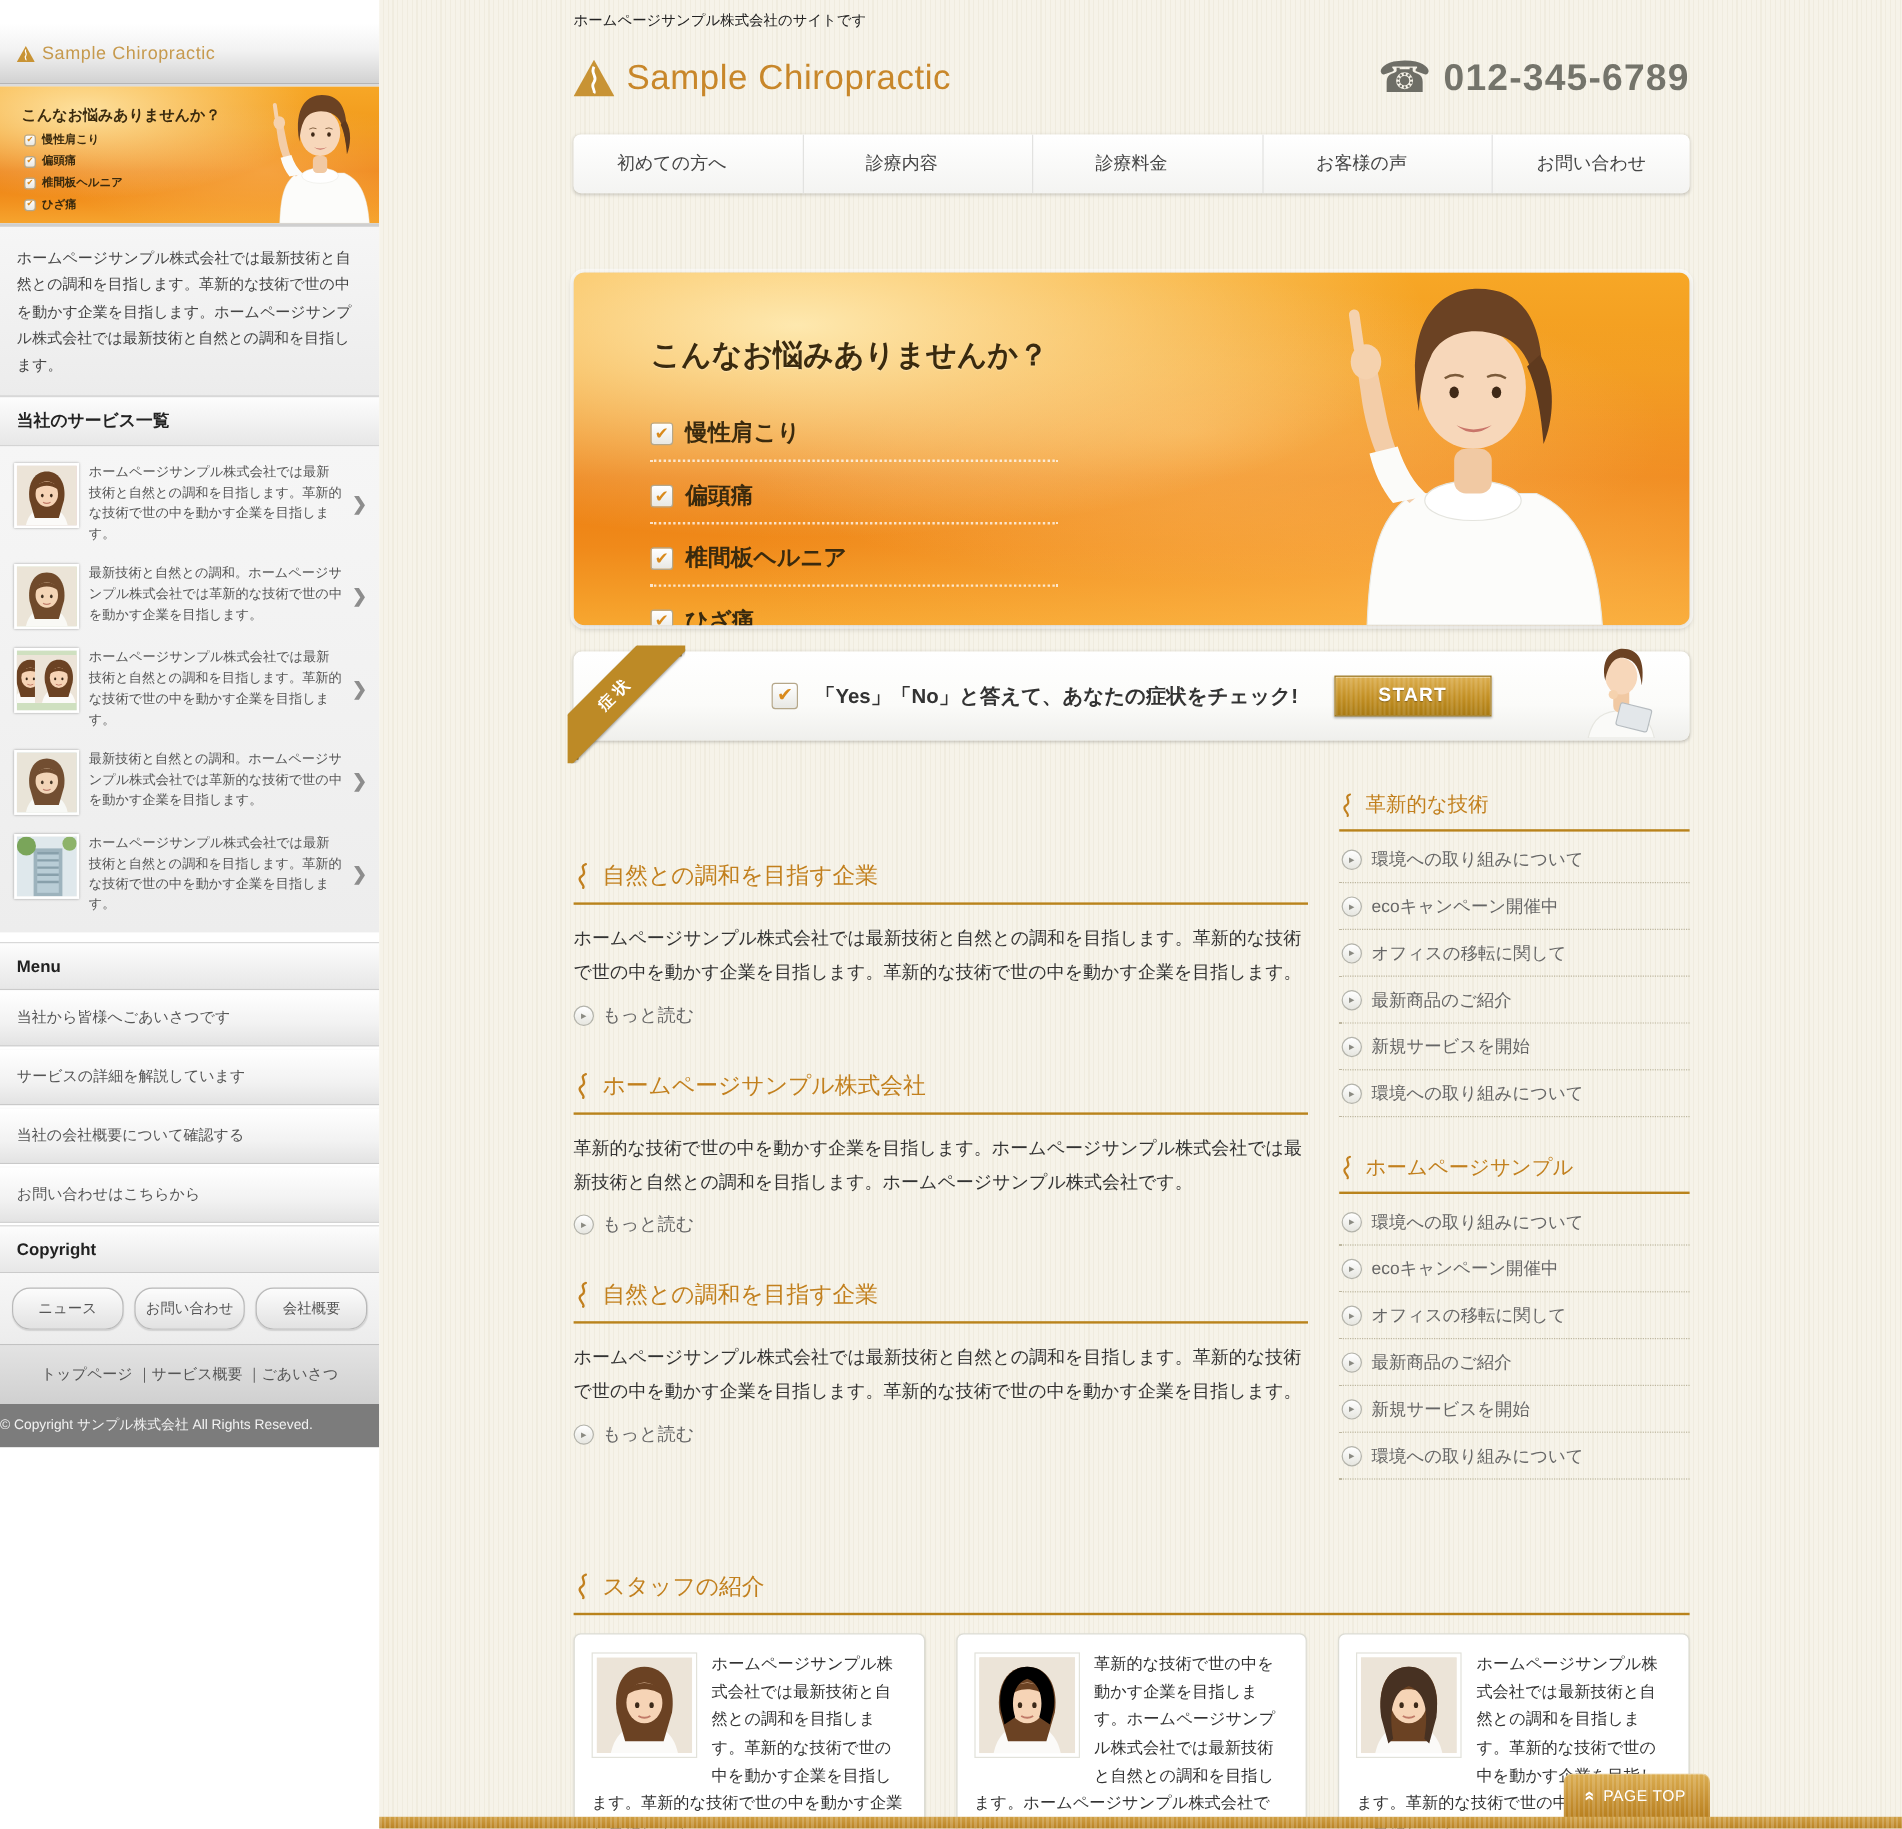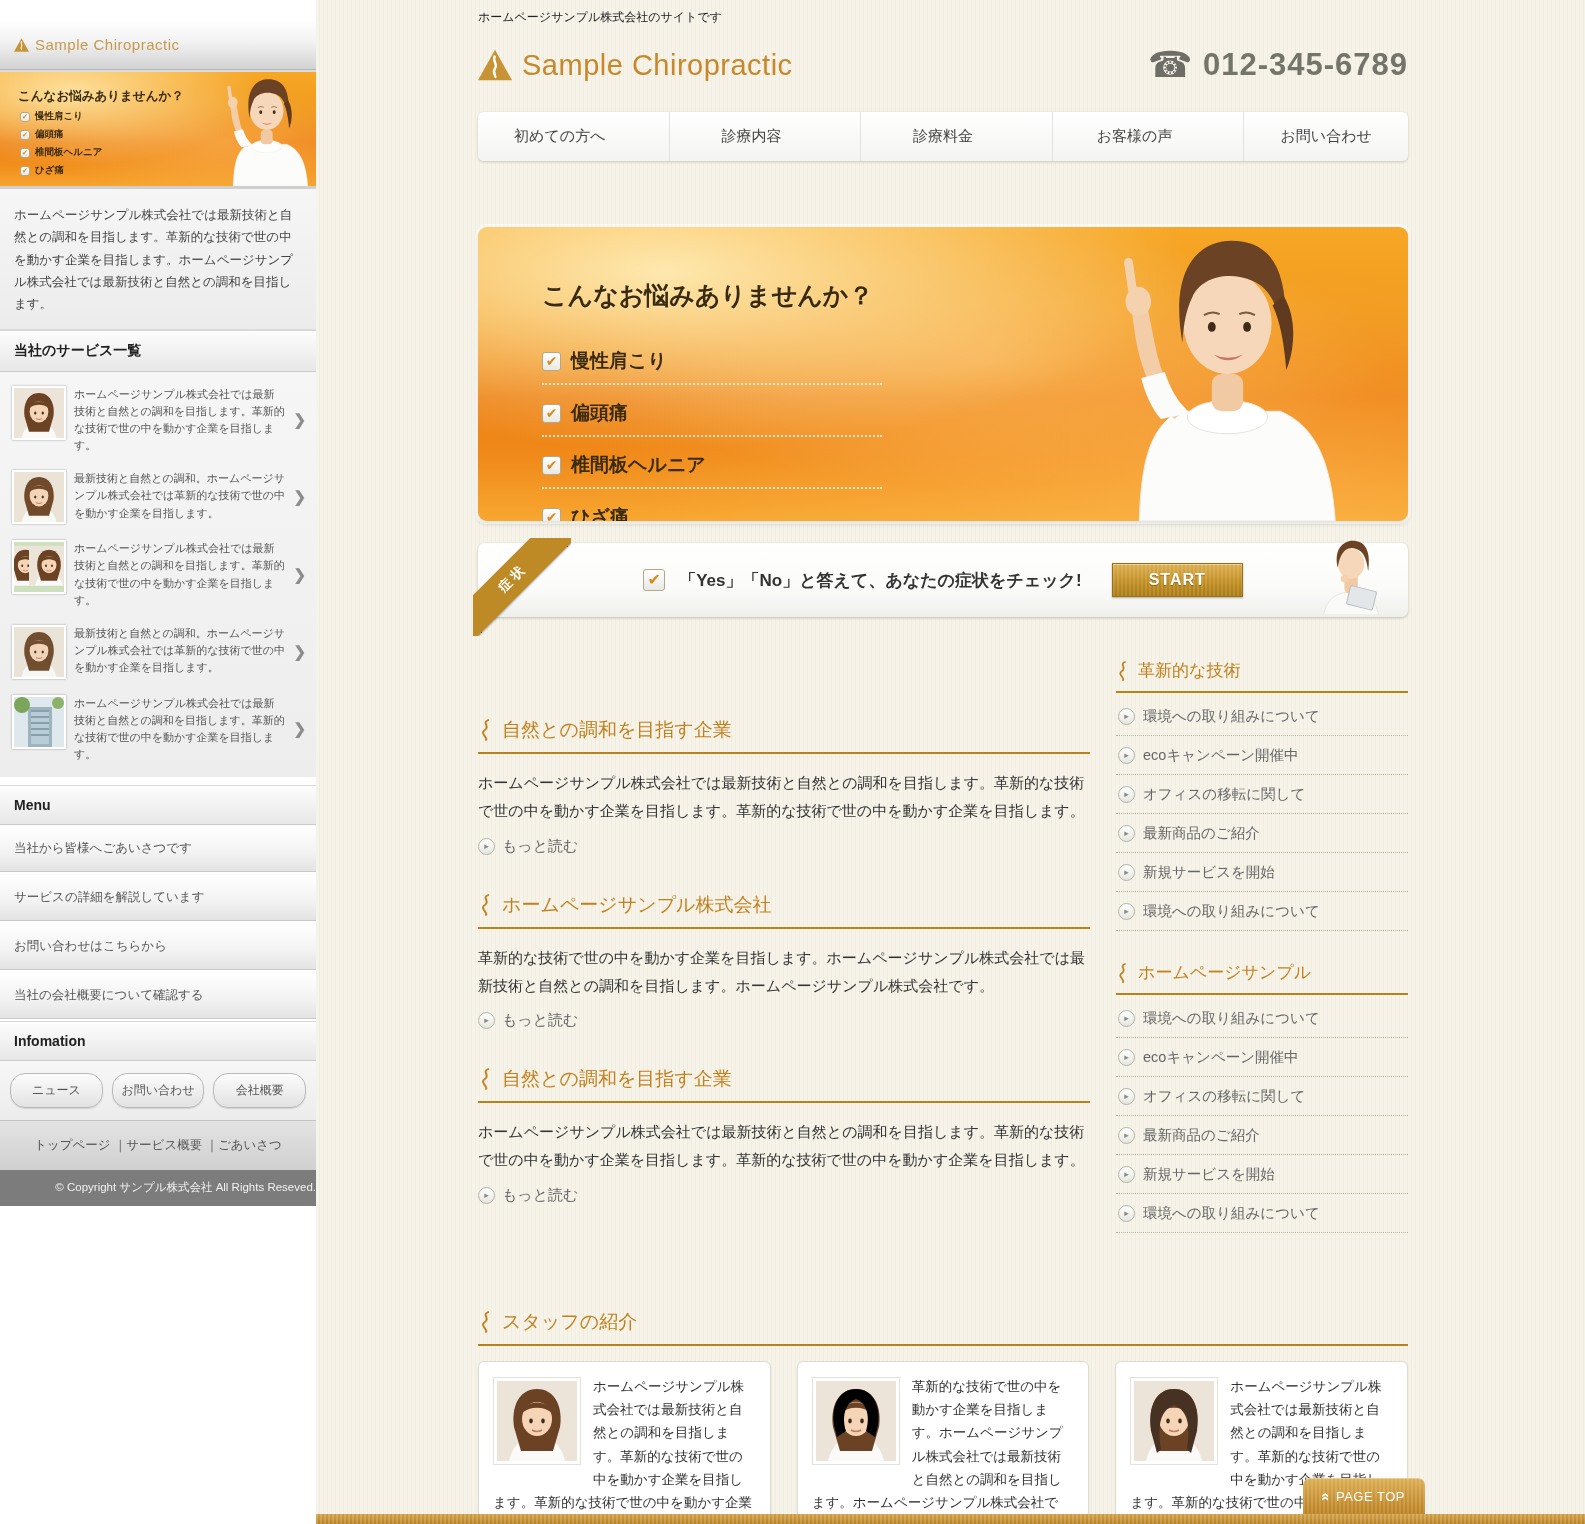--- a/index.html
+++ b/index.html
@@ -23,21 +23,21 @@
   .sb-title{padding:11px 14px;background:linear-gradient(180deg,#fdfdfd,#e7e7e7);border-top:1px solid #d8d8d8;border-bottom:1px solid #cbcbcb;font-size:14px;font-weight:bold;color:#222;}
   .sb-services{background:linear-gradient(180deg,#f6f6f6,#ededed);padding:6px 0;}
   .sb-service{display:flex;align-items:flex-start;gap:8px;padding:8px 10px 8px 12px;font-family:Liberation Serif, serif;}
   .sb-thumb{flex:none;width:50px;height:50px;border:2px solid #fff;box-shadow:0 0 2px rgba(0,0,0,.35);}
   .sb-service-text{flex:1;font-size:11px;line-height:1.55;color:#555;}
   .sb-chev{flex:none;align-self:center;color:#8d8d8d;font-size:15px;font-weight:bold;}
   .sb-menu-row{padding:14px;background:linear-gradient(180deg,#ffffff 0%,#f2f2f2 60%,#e3e3e3 100%);border-top:1px solid #fbfbfb;border-bottom:1px solid #c9c9c9;margin-bottom:2px;font-size:12.5px;color:#555;cursor:pointer;}
   .sb-buttons{display:flex;gap:9px;padding:12px 10px;background:linear-gradient(180deg,#f7f7f7,#ececec);}
   .sb-btn{flex:1;text-align:center;padding:8px 0;font-size:12px;color:#555;background:linear-gradient(180deg,#fcfcfc,#e2e2e2);border:1px solid #b9b9b9;border-radius:15px;box-shadow:0 1px 1px rgba(0,0,0,.12);cursor:pointer;}
   .sb-footlinks{background:linear-gradient(180deg,#e3e3e3,#d0d0d0);text-align:center;padding:16px 0;font-size:12.5px;color:#555;border-top:1px solid #c2c2c2;}
-  .sb-copy{background:#7c7c7c;color:#f2f2f2;text-align:right;font-size:11.5px;padding:10px 0 11px;}
+  .sb-copy{background:#7c7c7c;color:#f2f2f2;text-align:left;font-size:11.5px;padding:10px 0 11px;}
 
   
   .main{position:absolute;left:316px;top:0;width:1269px;height:1524px;
     background:repeating-linear-gradient(90deg,#f6f3e9 0px,#f6f3e9 3px,#f0ecdf 3px,#f0ecdf 4px);}
   .container{width:930px;margin-left:162px;position:relative;}
   .site-note{padding-top:9px;font-size:12px;color:#222;}
   .header{margin-top:13px;display:flex;justify-content:space-between;align-items:center;height:52px;}
   .logo{display:flex;align-items:center;gap:10px;}
   .logo-text{font-size:29px;color:#c8872a;letter-spacing:.5px;}
   .phone{display:flex;align-items:center;gap:10px;color:#74746b;}
@@ -231,24 +231,24 @@
             <use href="#building"></use>
           </svg>
         <span class="sb-service-text">ホームページサンプル株式会社では最新技術と自然との調和を目指します。革新的な技術で世の中を動かす企業を目指します。</span>
         <span class="sb-chev">❯</span>
       </div>
     </div>
     <div class="sb-title" style="margin-top:8px">Menu</div>
     <div>
       <div class="sb-menu-row">当社から皆様へごあいさつです</div>
       <div class="sb-menu-row">サービスの詳細を解説しています</div>
+      <div class="sb-menu-row">当社の会社概要について確認する</div>
       <div class="sb-menu-row">お問い合わせはこちらから</div>
-      <div class="sb-menu-row">当社の会社概要について確認する</div>
-    </div>
-    <div class="sb-title">Infomation</div>
+    </div>
+    <div class="sb-title">Copyright</div>
     <div class="sb-buttons">
       <span class="sb-btn">ニュース</span>
       <span class="sb-btn">お問い合わせ</span>
       <span class="sb-btn">会社概要</span>
     </div>
     <div class="sb-footlinks">トップページ ｜サービス概要 ｜ごあいさつ</div>
     <div class="sb-copy">© Copyright サンプル株式会社 All Rights Reseved.</div>
   </div>
 
   <div class="main">

